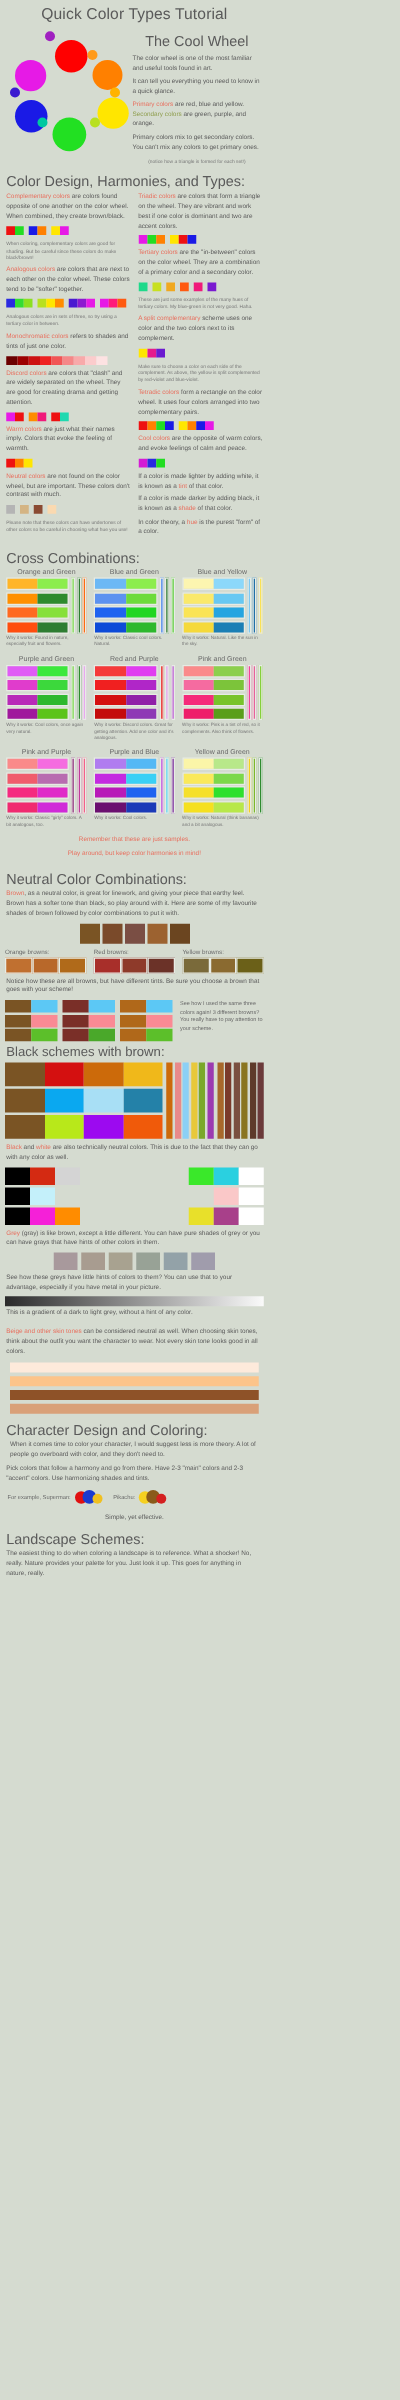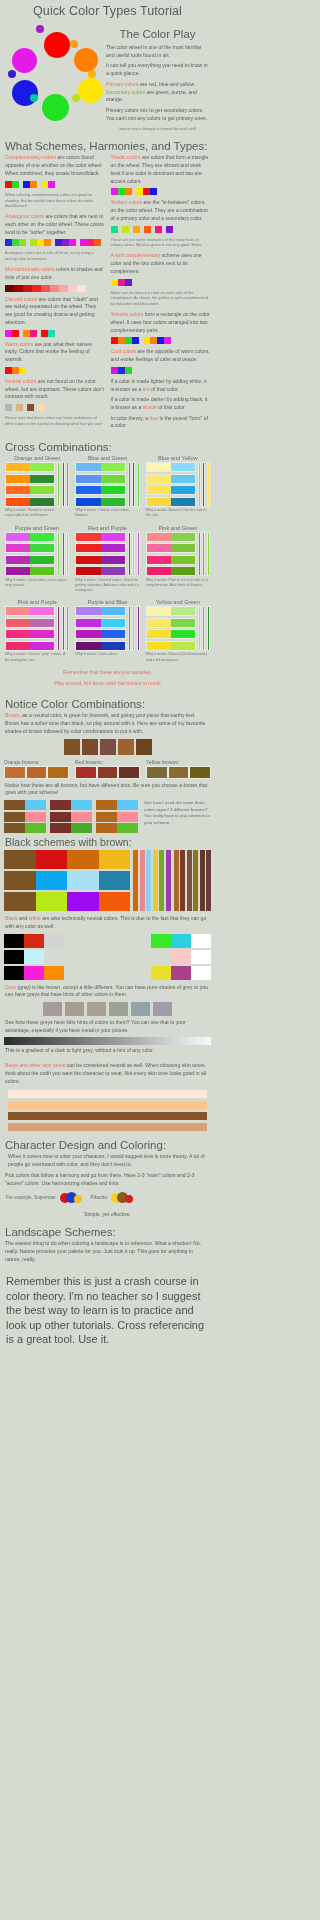--- a/index.html
+++ b/index.html
@@ -128,30 +128,30 @@
         <span class="dot" style="left: 10px; top: 58px; width: 26px; height: 26px; background: rgb(26, 26, 230);"></span>
         <span class="dot" style="left: 10px; top: 26px; width: 25px; height: 25px; background: rgb(230, 26, 230);"></span>
         <span class="dot" style="left: 34px; top: 3px; width: 8px; height: 8px; background: rgb(160, 32, 192);"></span>
         <span class="dot" style="left: 68px; top: 18px; width: 8px; height: 8px; background: rgb(255, 154, 26);"></span>
         <span class="dot" style="left: 86px; top: 48px; width: 8px; height: 8px; background: rgb(255, 179, 0);"></span>
         <span class="dot" style="left: 70px; top: 72px; width: 8px; height: 8px; background: rgb(184, 224, 32);"></span>
         <span class="dot" style="left: 28px; top: 72px; width: 8px; height: 8px; background: rgb(0, 200, 160);"></span>
         <span class="dot" style="left: 6px; top: 48px; width: 8px; height: 8px; background: rgb(58, 26, 208);"></span>
       </div>
     <div class="wheel-txt">
-      <div class="h1b">The Color Play</div>
+      <div class="h1b">The Cool Wheel</div>
       <p class="p">The color wheel is one of the most familiar and useful tools found in art.</p>
       <p class="p">It can tell you everything you need to know in a quick glance.</p>
       <p class="p"><span class="accent">Primary colors</span><span> are red, blue and yellow. </span><span class="sec">Secondary colors</span><span> are green, purple, and orange.</span></p>
       <p class="p">Primary colors mix to get secondary colors. You can't mix any colors to get primary ones.</p>
       <p class="p sm c">(notice how a triangle is formed for each set!)</p>
     </div>
   </div>
 
-  <div class="h2">What Schemes, Harmonies, and Types:</div>
+  <div class="h2">Color Design, Harmonies, and Types:</div>
   <div class="cols">
     <div class="col" id="schemes-left">
         <div style="margin-bottom: 4px;">
           <p class="p"><span class="accent">Complementary colors</span><span> are colors found opposite of one another on the color wheel. When combined, they create brown/black.</span></p>
           <div class="sw-row">
             <div class="sw-grp">
               <span class="sw" style="background: rgb(238, 17, 17);"></span>
               <span class="sw" style="background: rgb(34, 221, 34);"></span>
             </div>
             <div class="sw-grp">
@@ -605,21 +605,21 @@
           </div>
           <div class="why">Why it works: Natural (think bananas) and a bit analogous.</div>
         </div>
       </div>
     </div>
   <p class="p c accent">Remember that these are just samples.</p>
   <p class="p c accent">Play around, but keep color harmonies in mind!</p>
 
   <div class="sep"></div>
 
-  <div class="h2">Notice Color Combinations:</div>
+  <div class="h2">Neutral Color Combinations:</div>
   <div class="wrap">
     <p class="p"><span class="accent">Brown</span><span>, as a neutral color, is great for linework, and giving your piece that earthy feel. Brown has a softer tone than black, so play around with it. Here are some of my favourite shades of brown followed by color combinations to put it with.</span></p>
   </div>
   <div class="brown-top" id="brown-top">
       <span style="background: rgb(122, 84, 36);"></span>
       <span style="background: rgb(122, 74, 42);"></span>
       <span style="background: rgb(122, 78, 68);"></span>
       <span style="background: rgb(156, 98, 48);"></span>
       <span style="background: rgb(107, 69, 32);"></span>
     </div>
@@ -833,15 +833,14 @@
         <i style="left: 14px; top: 3px; width: 8px; height: 8px; background: rgb(212, 32, 32);"></i>
       </span>
   </div>
   <p class="p c" style="margin-top:8px">Simple, yet effective.</p>
 
   <div class="h2">Landscape Schemes:</div>
   <div class="wrap">
       <p class="p">The easiest thing to do when coloring a landscape is to reference. What a shocker! No, really. Nature provides your palette for you. Just look it up. This goes for anything in nature, really.</p>
     </div>
 
-  <div class="final">Remember this is just a crash course in color theory. I'm no teacher so I suggest the best way to learn is to practice and look up other tutorials. Cross referencing is a great tool. Use it.</div>
 
 </div>
 
 </body></html>

